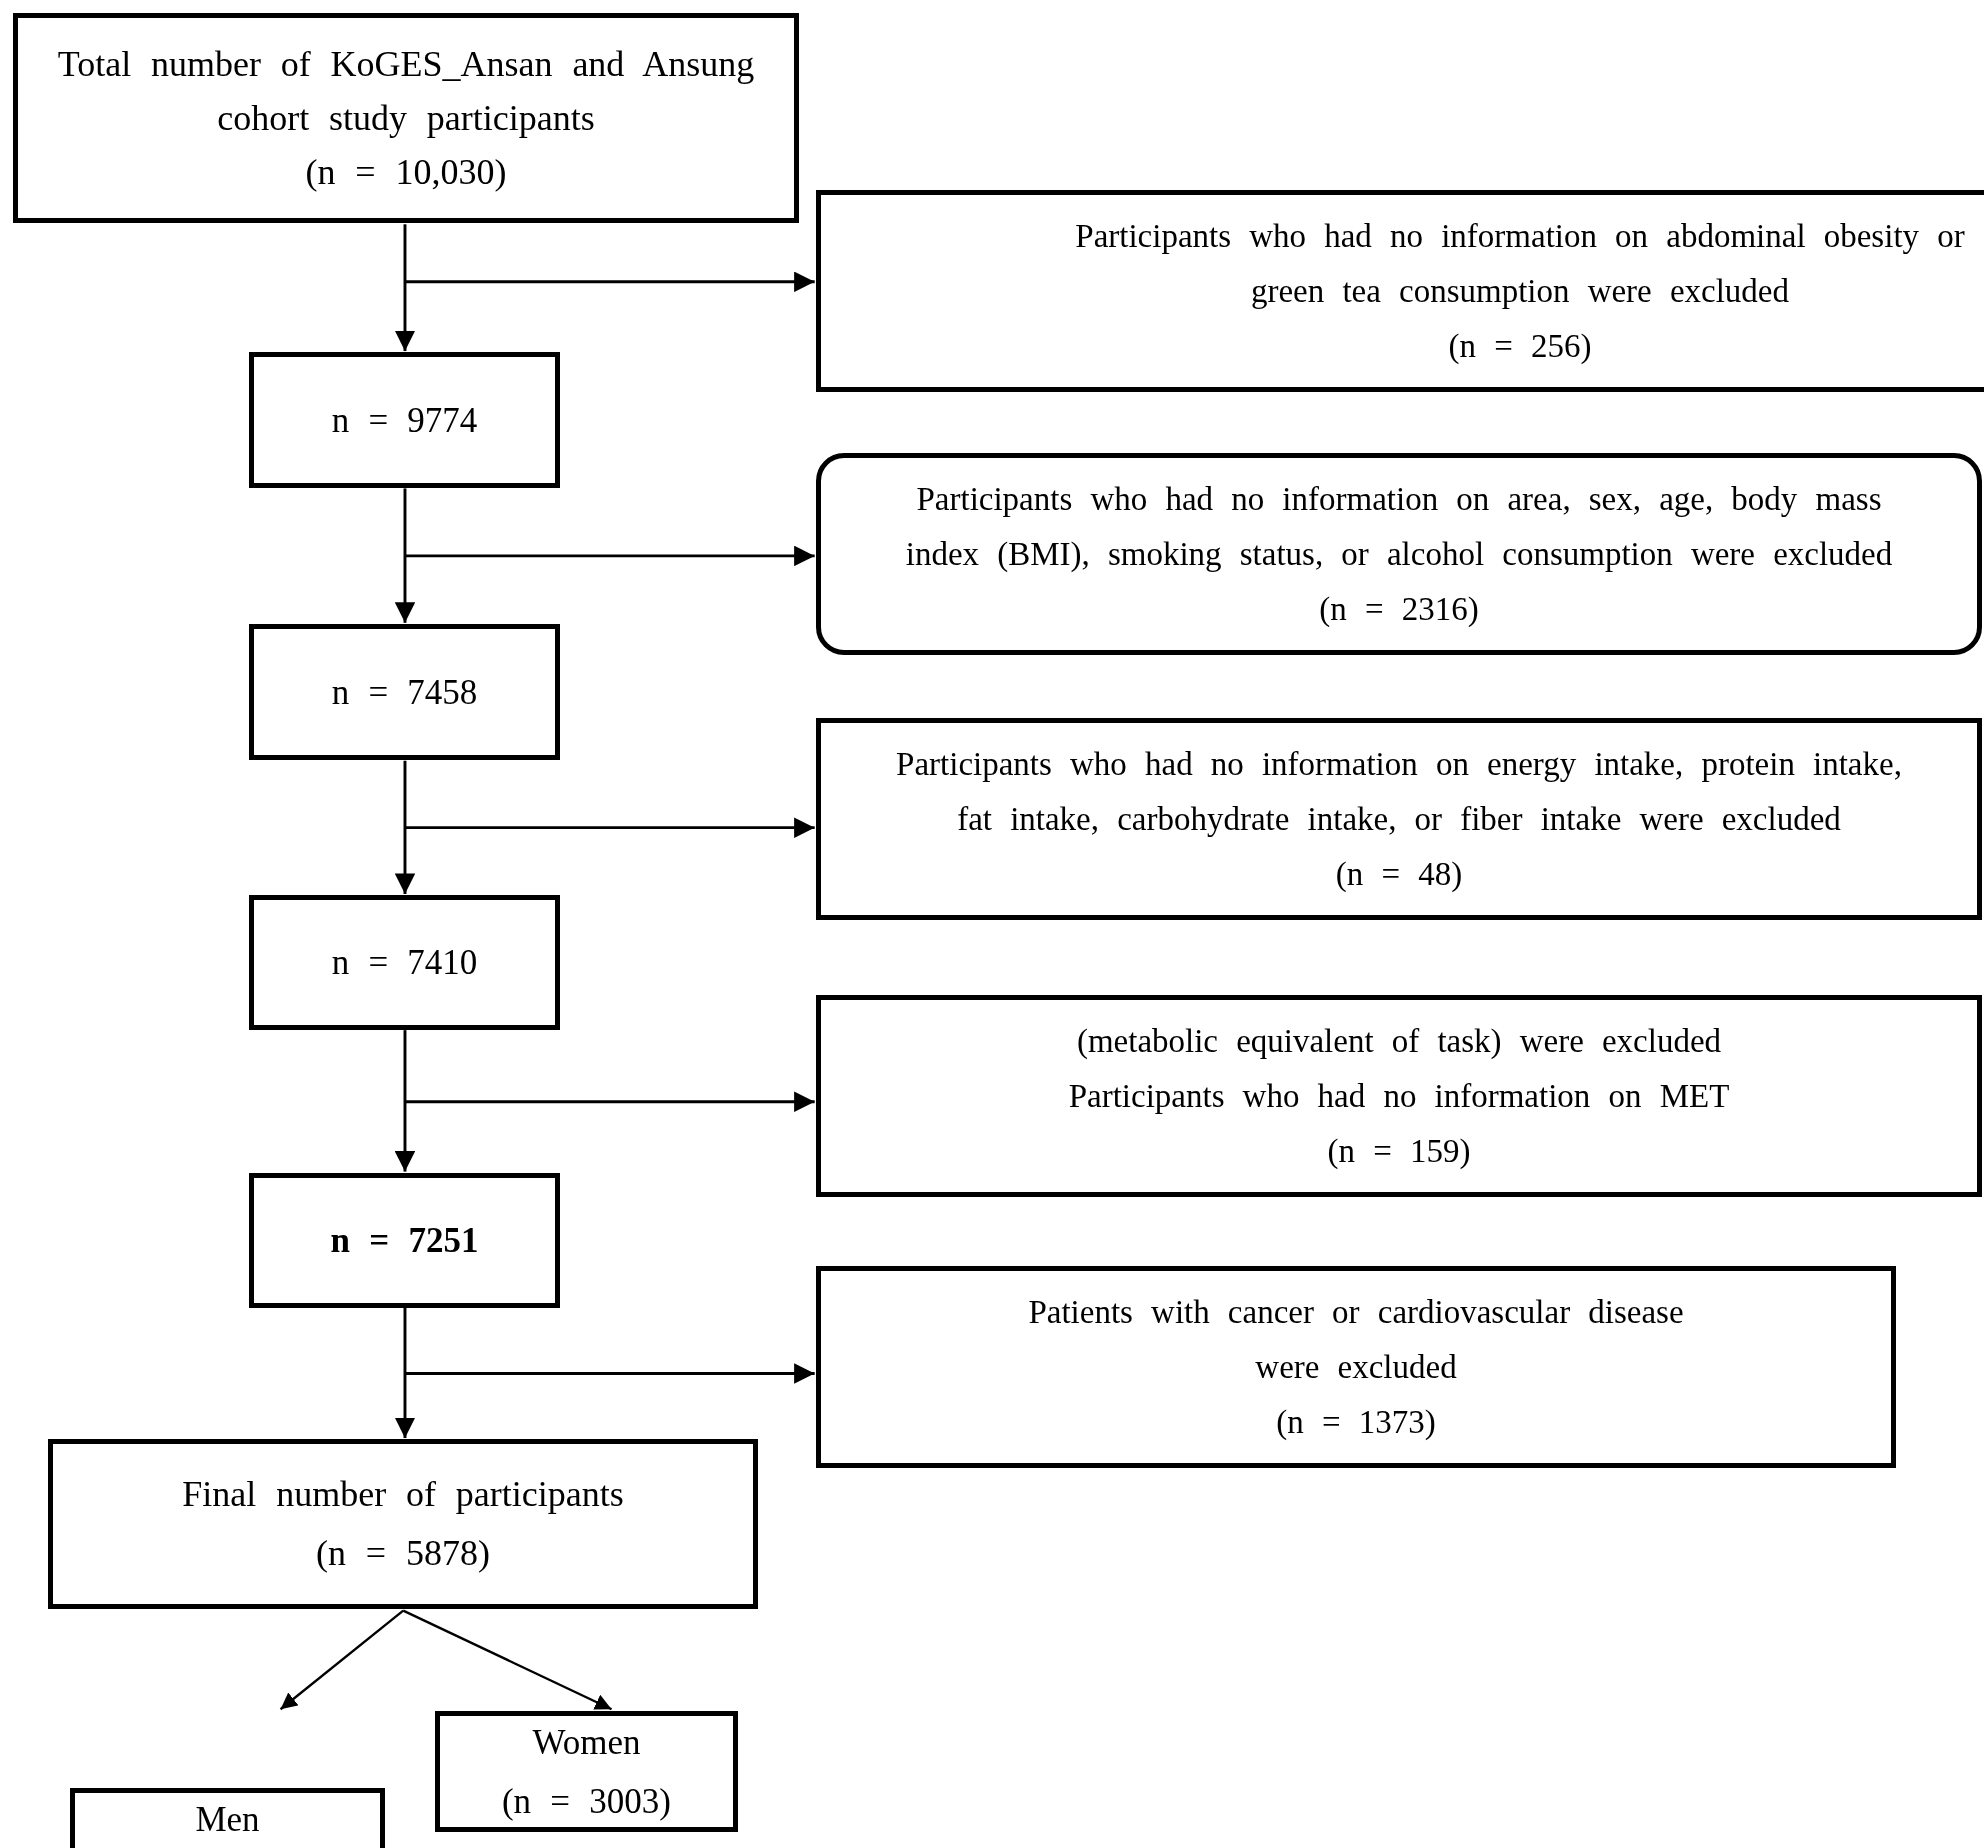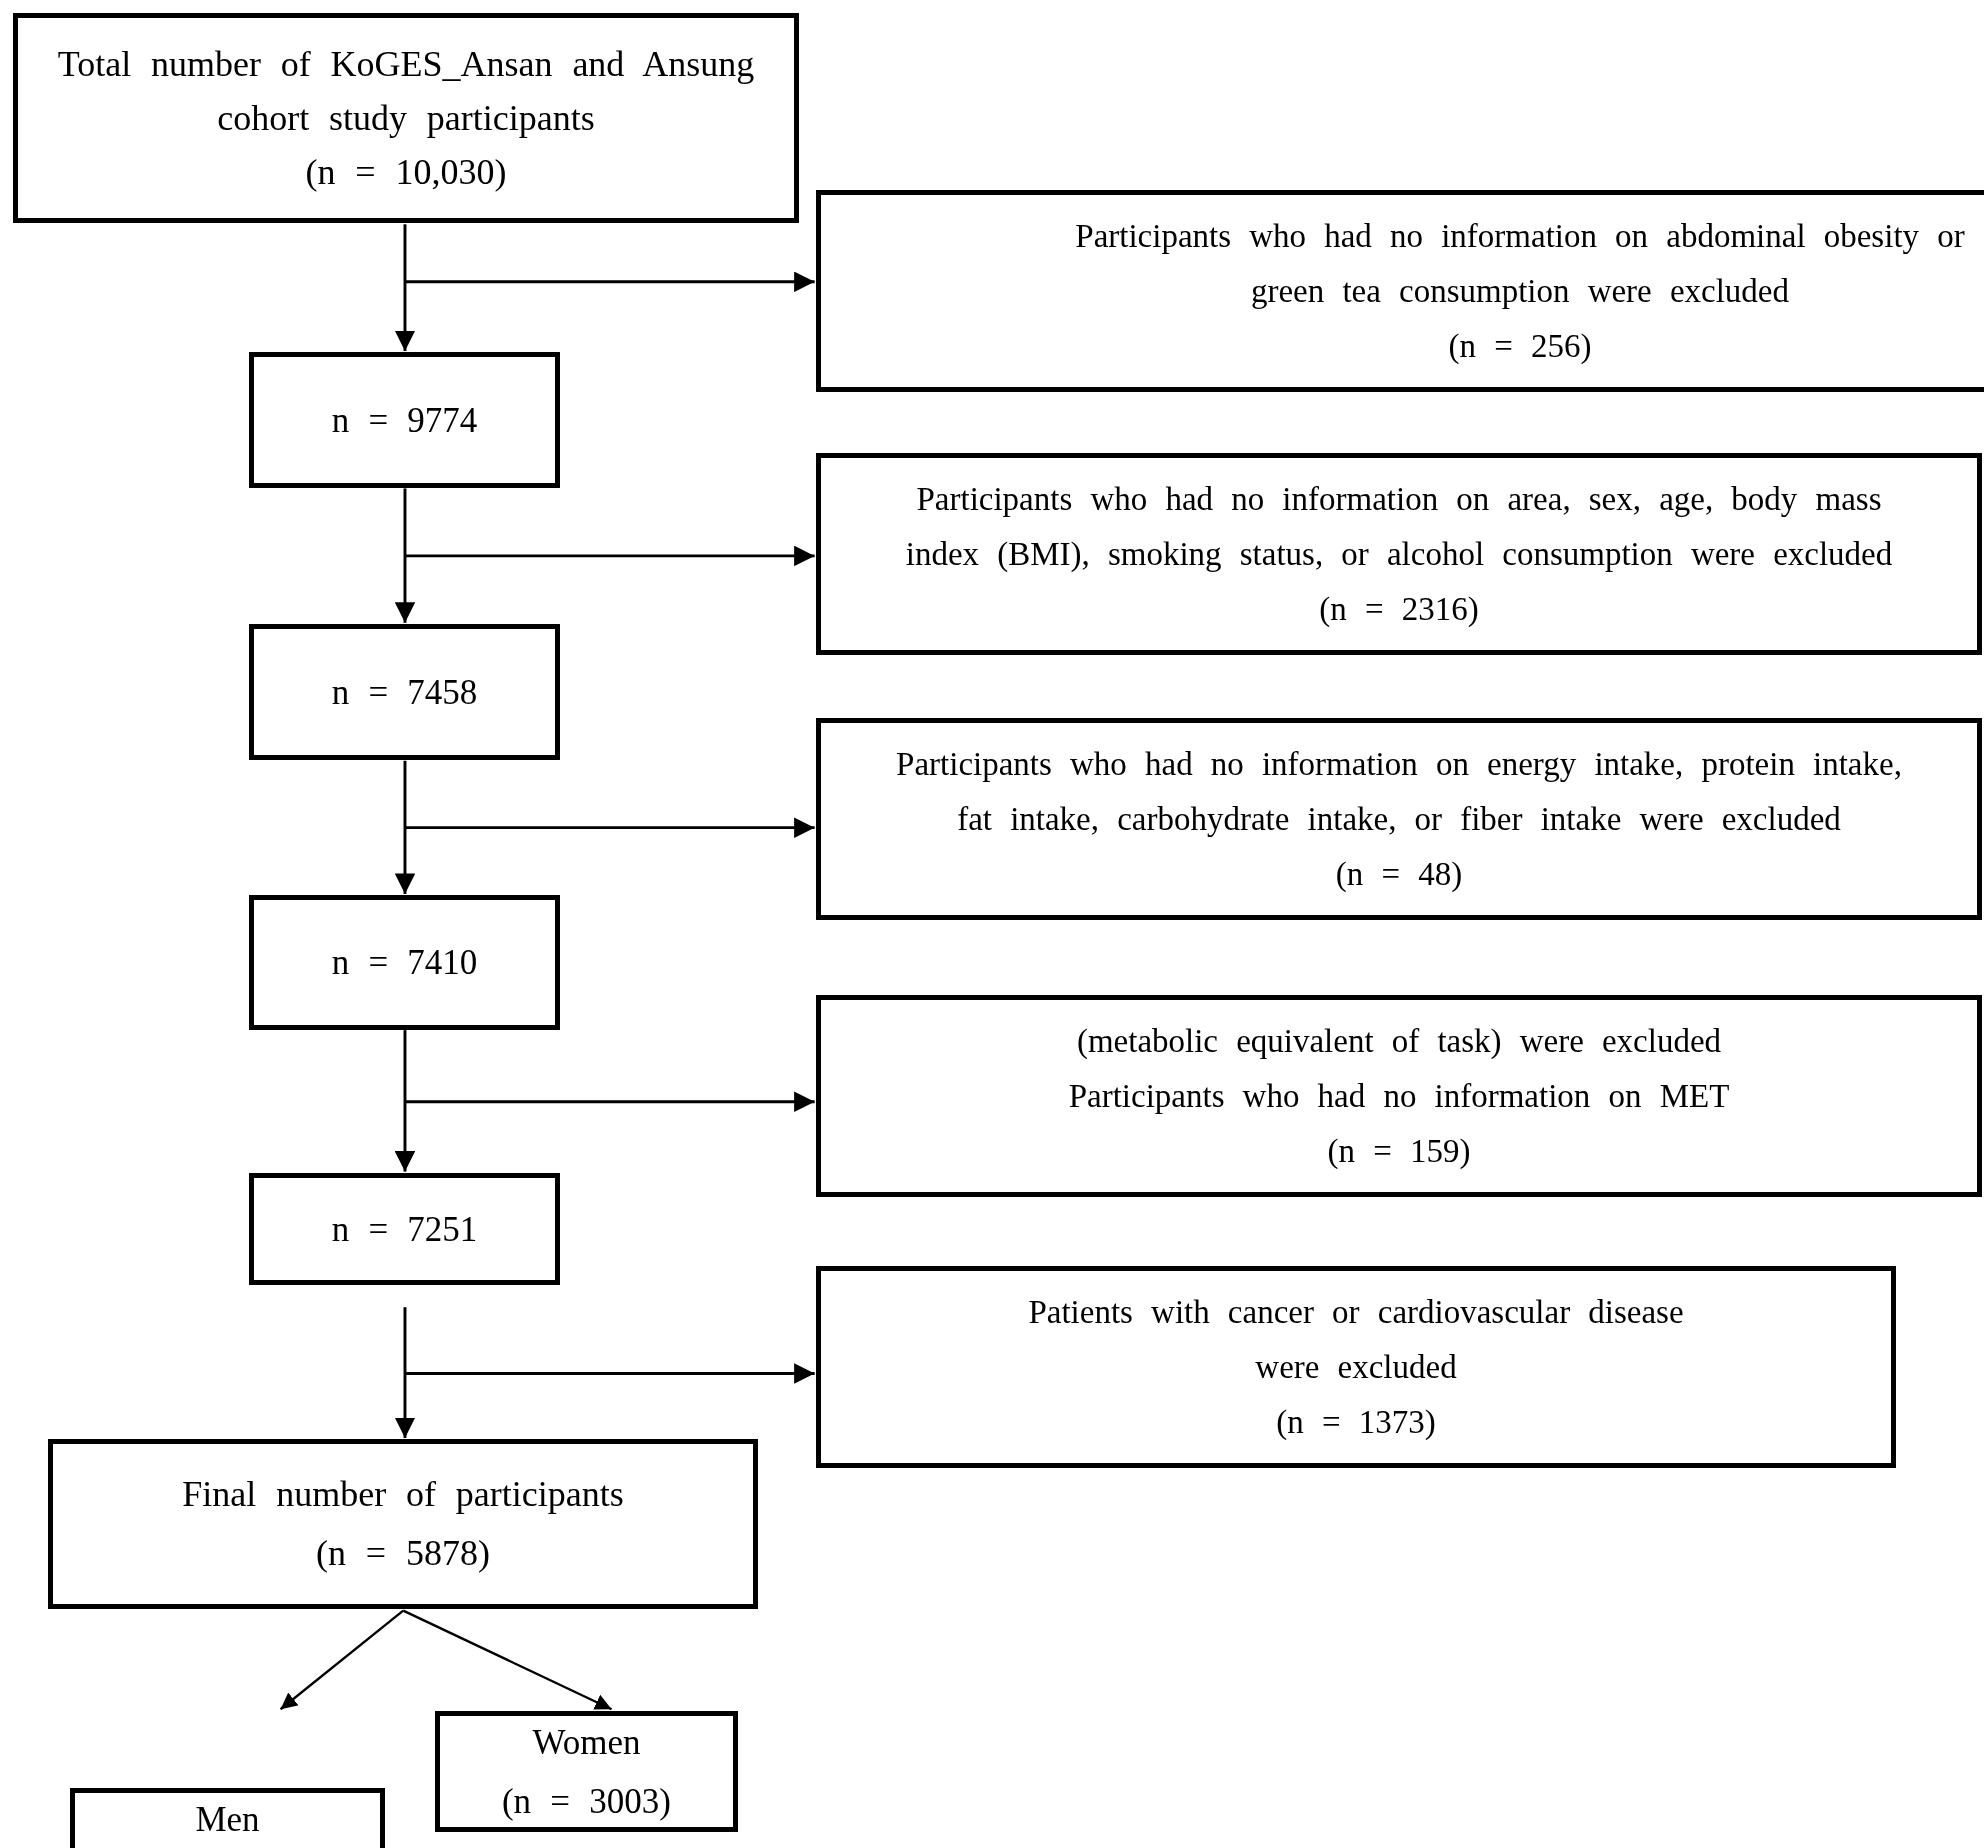--- a/index.html
+++ b/index.html
@@ -77,21 +77,21 @@
   <div class="box excl-box" style="left:816px; top:190px; width:1408px; height:202px;">
     <span class="ln">Participants who had no information on abdominal obesity or</span>
     <span class="ln">green tea consumption were excluded</span>
     <span class="ln">(n = 256)</span>
   </div>
 
   <div class="box step-box" style="left:249px; top:352px; width:311px; height:136px;">
     <span class="ln">n = 9774</span>
   </div>
 
-  <div class="box excl-box" style="left:816px; top:453px; width:1166px; height:202px;">
+  <div class="box excl-box" style="left:816px; top:453px; width:1166px; height:202px;border-radius:28px;">
     <span class="ln">Participants who had no information on area, sex, age, body mass</span>
     <span class="ln">index (BMI), smoking status, or alcohol consumption were excluded</span>
     <span class="ln">(n = 2316)</span>
   </div>
 
   <div class="box step-box" style="left:249px; top:624px; width:311px; height:136px;">
     <span class="ln">n = 7458</span>
   </div>
 
   <div class="box excl-box" style="left:816px; top:718px; width:1166px; height:202px;">
@@ -103,21 +103,21 @@
   <div class="box step-box" style="left:249px; top:895px; width:311px; height:135px;">
     <span class="ln">n = 7410</span>
   </div>
 
   <div class="box excl-box" style="left:816px; top:995px; width:1166px; height:202px;">
     <span class="ln">(metabolic equivalent of task) were excluded</span>
     <span class="ln">Participants who had no information on MET</span>
     <span class="ln">(n = 159)</span>
   </div>
 
-  <div class="box step-box" style="left:249px; top:1173px; width:311px; height:112px;">
+  <div class="box step-box" style="left:249px; top:1173px; width:311px; height:135px;font-weight:bold;">
     <span class="ln">n = 7251</span>
   </div>
 
   <div class="box excl-box" style="left:816px; top:1266px; width:1080px; height:202px;">
     <span class="ln">Patients with cancer or cardiovascular disease</span>
     <span class="ln">were excluded</span>
     <span class="ln">(n = 1373)</span>
   </div>
 
   <div class="box final-box" style="left:48px; top:1439px; width:710px; height:170px;">

